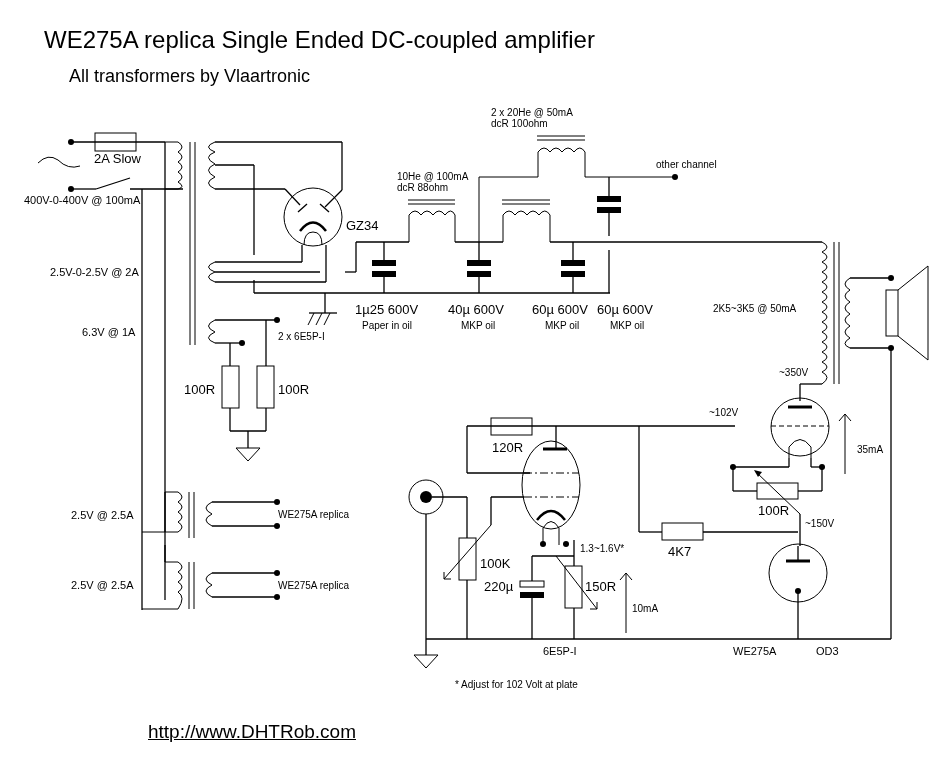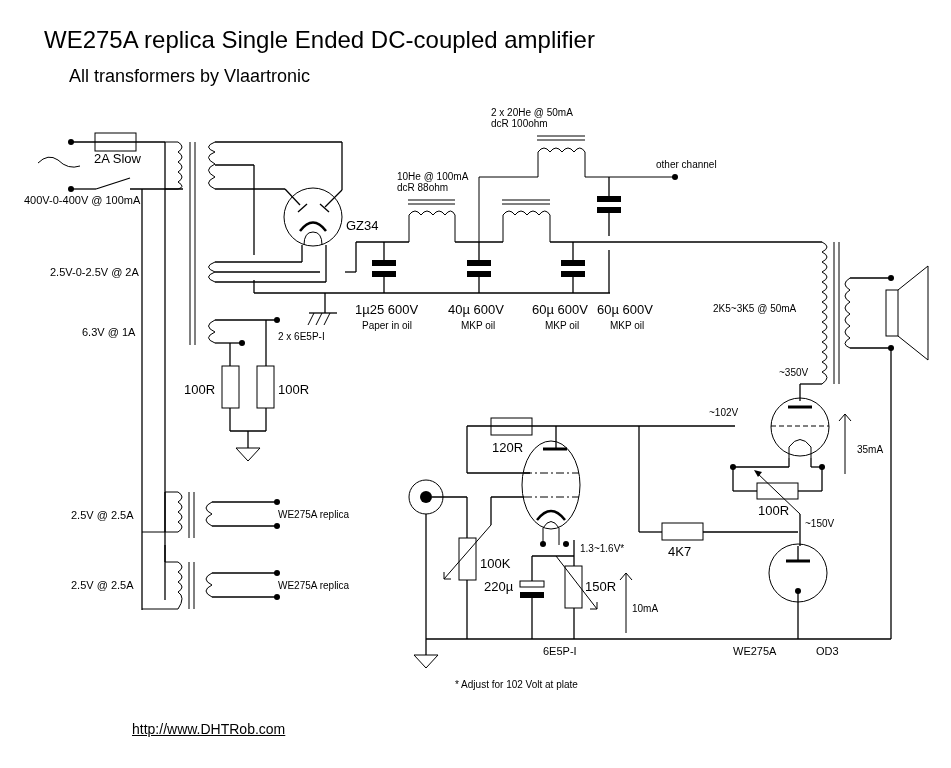--- a/index.html
+++ b/index.html
@@ -1,19 +1,19 @@
 <!DOCTYPE html>
 <html><head>
 <meta charset="utf-8">
 <style>
   html,body{margin:0;padding:0;background:#ffffff;}
   body{width:951px;height:768px;position:relative;overflow:hidden;font-family:"Liberation Sans",sans-serif;color:#000;}
   .title{position:absolute;left:44px;top:26px;font-size:24px;text-align:right;}
   .subtitle{position:absolute;left:44px;top:66px;font-size:18px;margin-left:25px;}
-  .url{position:absolute;left:132px;top:721px;font-size:14px;text-decoration:underline;}
+  .url{position:absolute;left:148px;top:721px;font-size:19px;text-decoration:underline;}
   svg{position:absolute;left:0;top:0;}
   svg text{font-family:"Liberation Sans",sans-serif;fill:#000;}
   .w{stroke:#000;stroke-width:1.3;fill:none;}
   .t{stroke:#000;stroke-width:1;fill:none;}
   .thick{stroke:#000;stroke-width:4;fill:none;}
   .dot{fill:#000;}
   .s11{font-size:11px;}
   .s13{font-size:13px;}
   .s10{font-size:10px;}
 </style>

